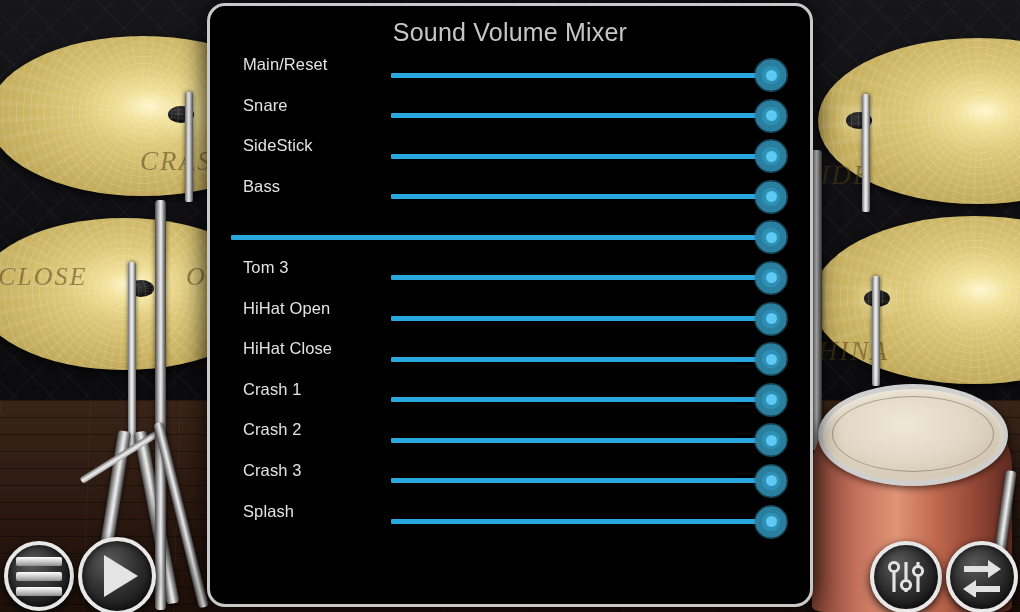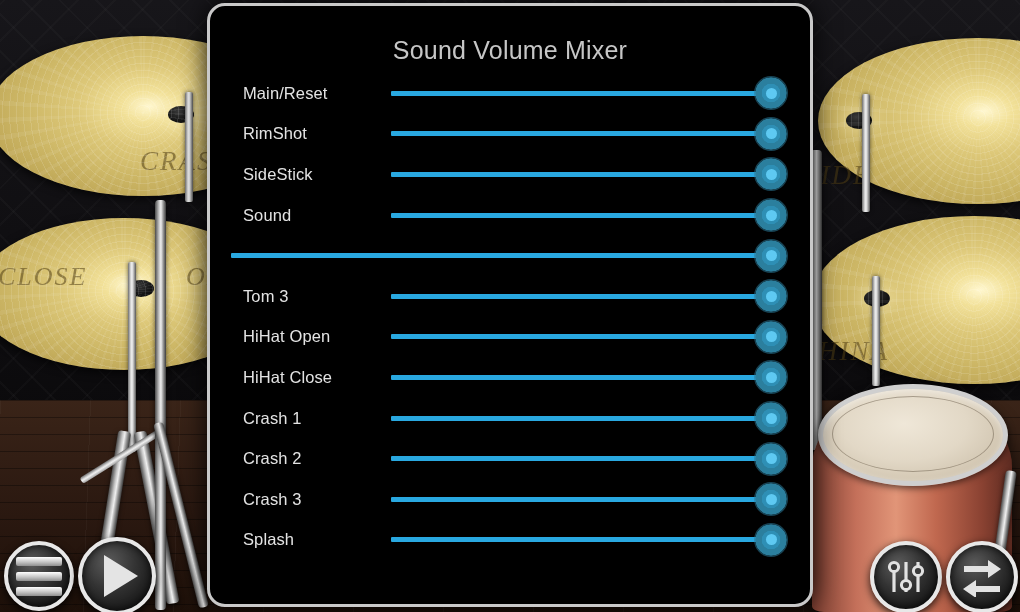--- a/index.html
+++ b/index.html
@@ -92,28 +92,28 @@
     position:absolute; left:207px; top:3px; width:606px; height:604px;
     background:#000;
     border:3px solid #c9c9c9;
     border-radius:18px;
     box-shadow:0 0 26px rgba(0,0,0,.9);
     overflow:hidden;
   }
   #dialog-title{
     text-align:center; color:#c6c6c6;
     font-size:25px; letter-spacing:.2px;
-    padding-top:30px; padding-bottom:2px;
+    padding-top:12px; padding-bottom:2px;
     text-shadow:0 1px 2px #000;
     font-family:"Liberation Sans", sans-serif;
   }
   #mixer-list{ position:relative; margin-top:6px; }
   .mix-row{
     position:relative; height:40.6px;
-    display:flex; align-items:center;
+    display:flex; 
   }
   .mix-label{
     width:160px; padding-left:33px;
     color:#e3e3e3; font-size:16.5px; letter-spacing:.1px;
     white-space:nowrap;
     text-shadow:0 1px 1px #000;
   }
   .slider-wrap{
     position:relative; flex:1; height:40px; margin-right:12px;
     display:flex; align-items:center;
@@ -200,35 +200,35 @@
   <div id="dialog-title">Sound Volume Mixer</div>
   <div id="mixer-list">
       <div class="mix-row">
         <div class="mix-label">Main/Reset</div>
         <div class="slider-wrap">
           <div class="slider-track"></div>
           <div class="slider-knob"></div>
         </div>
       </div>
       <div class="mix-row">
-        <div class="mix-label">RimShot</div>
+        <div class="mix-label">Snare</div>
         <div class="slider-wrap">
           <div class="slider-track"></div>
           <div class="slider-knob"></div>
         </div>
       </div>
       <div class="mix-row">
         <div class="mix-label">SideStick</div>
         <div class="slider-wrap">
           <div class="slider-track"></div>
           <div class="slider-knob"></div>
         </div>
       </div>
       <div class="mix-row">
-        <div class="mix-label">Sound</div>
+        <div class="mix-label">Bass</div>
         <div class="slider-wrap">
           <div class="slider-track"></div>
           <div class="slider-knob"></div>
         </div>
       </div>
       <div class="mix-row">
         <div class="slider-wrap">
           <div class="slider-track"></div>
           <div class="slider-knob"></div>
         </div>

